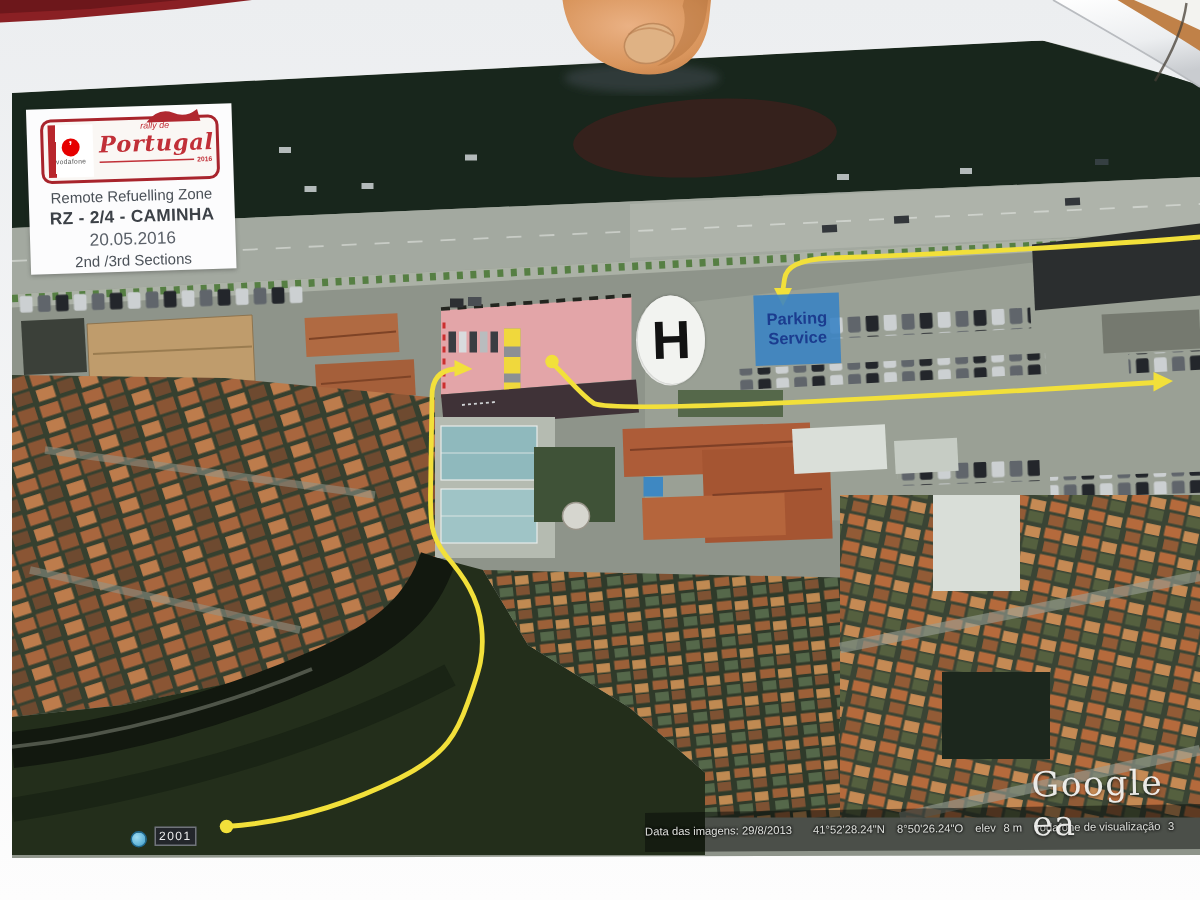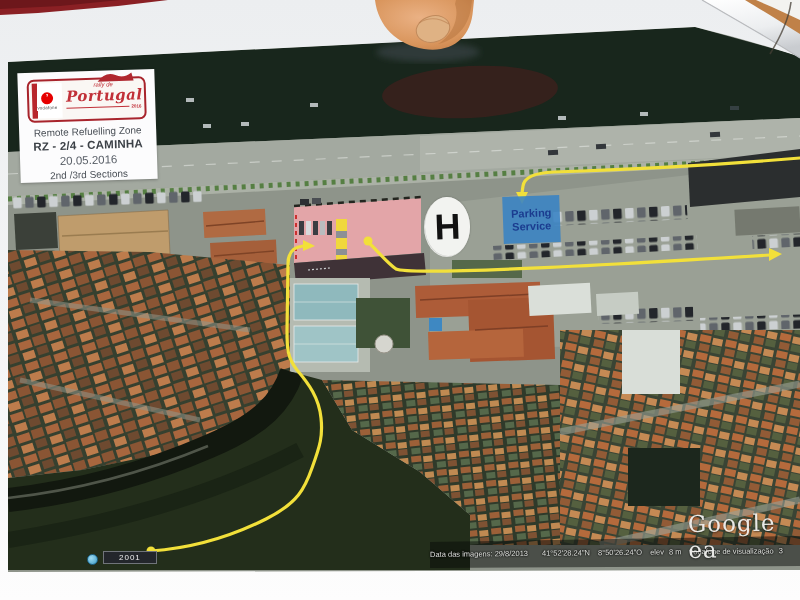--- a/index.html
+++ b/index.html
@@ -41,21 +41,21 @@
   #footerBar{left:430px;top:548px;width:370px;display:flex;align-items:baseline;
              transform:rotate(-.6deg);font-size:7.5px;color:#dfe1dd;white-space:nowrap;
              text-shadow:0 0 2px #000,0 0 2px #000;}
   #footerBar span{display:inline-block;}
   .fgap14{margin-left:14px;} .fgap8{margin-left:8px;} .fgap5{margin-left:5px;}
   #watermark{left:688px;top:510px;width:120px;overflow:hidden;
              font-family:"DejaVu Serif",serif;font-size:23px;letter-spacing:1px;
              color:rgba(248,248,246,.92);text-shadow:0 1px 2px rgba(0,0,0,.55);
              transform:rotate(-1deg);}
   #yearBadge{left:103px;top:551px;background:#23262b;border:1px solid #70747a;color:#eee;
-             font-size:8px;line-height:11px;padding:0 15px;letter-spacing:1px;}
+             font-size:8px;line-height:11px;padding:0 2px;letter-spacing:1px;}
   #clockIcon{left:87px;top:554px;width:11px;height:11px;border-radius:50%;
              background:radial-gradient(circle at 35% 35%,#9fdcf2,#3f9cc8);
              border:1px solid #20688f;}
   #vignette{left:0;top:0;width:800px;height:600px;pointer-events:none;
             background:radial-gradient(120% 105% at 48% 42%,rgba(0,0,0,0) 58%,rgba(35,42,52,.20) 100%),
                        linear-gradient(90deg,rgba(50,60,75,.10),rgba(0,0,0,0) 18%);}
 </style>
 </head>
 <body>
 

